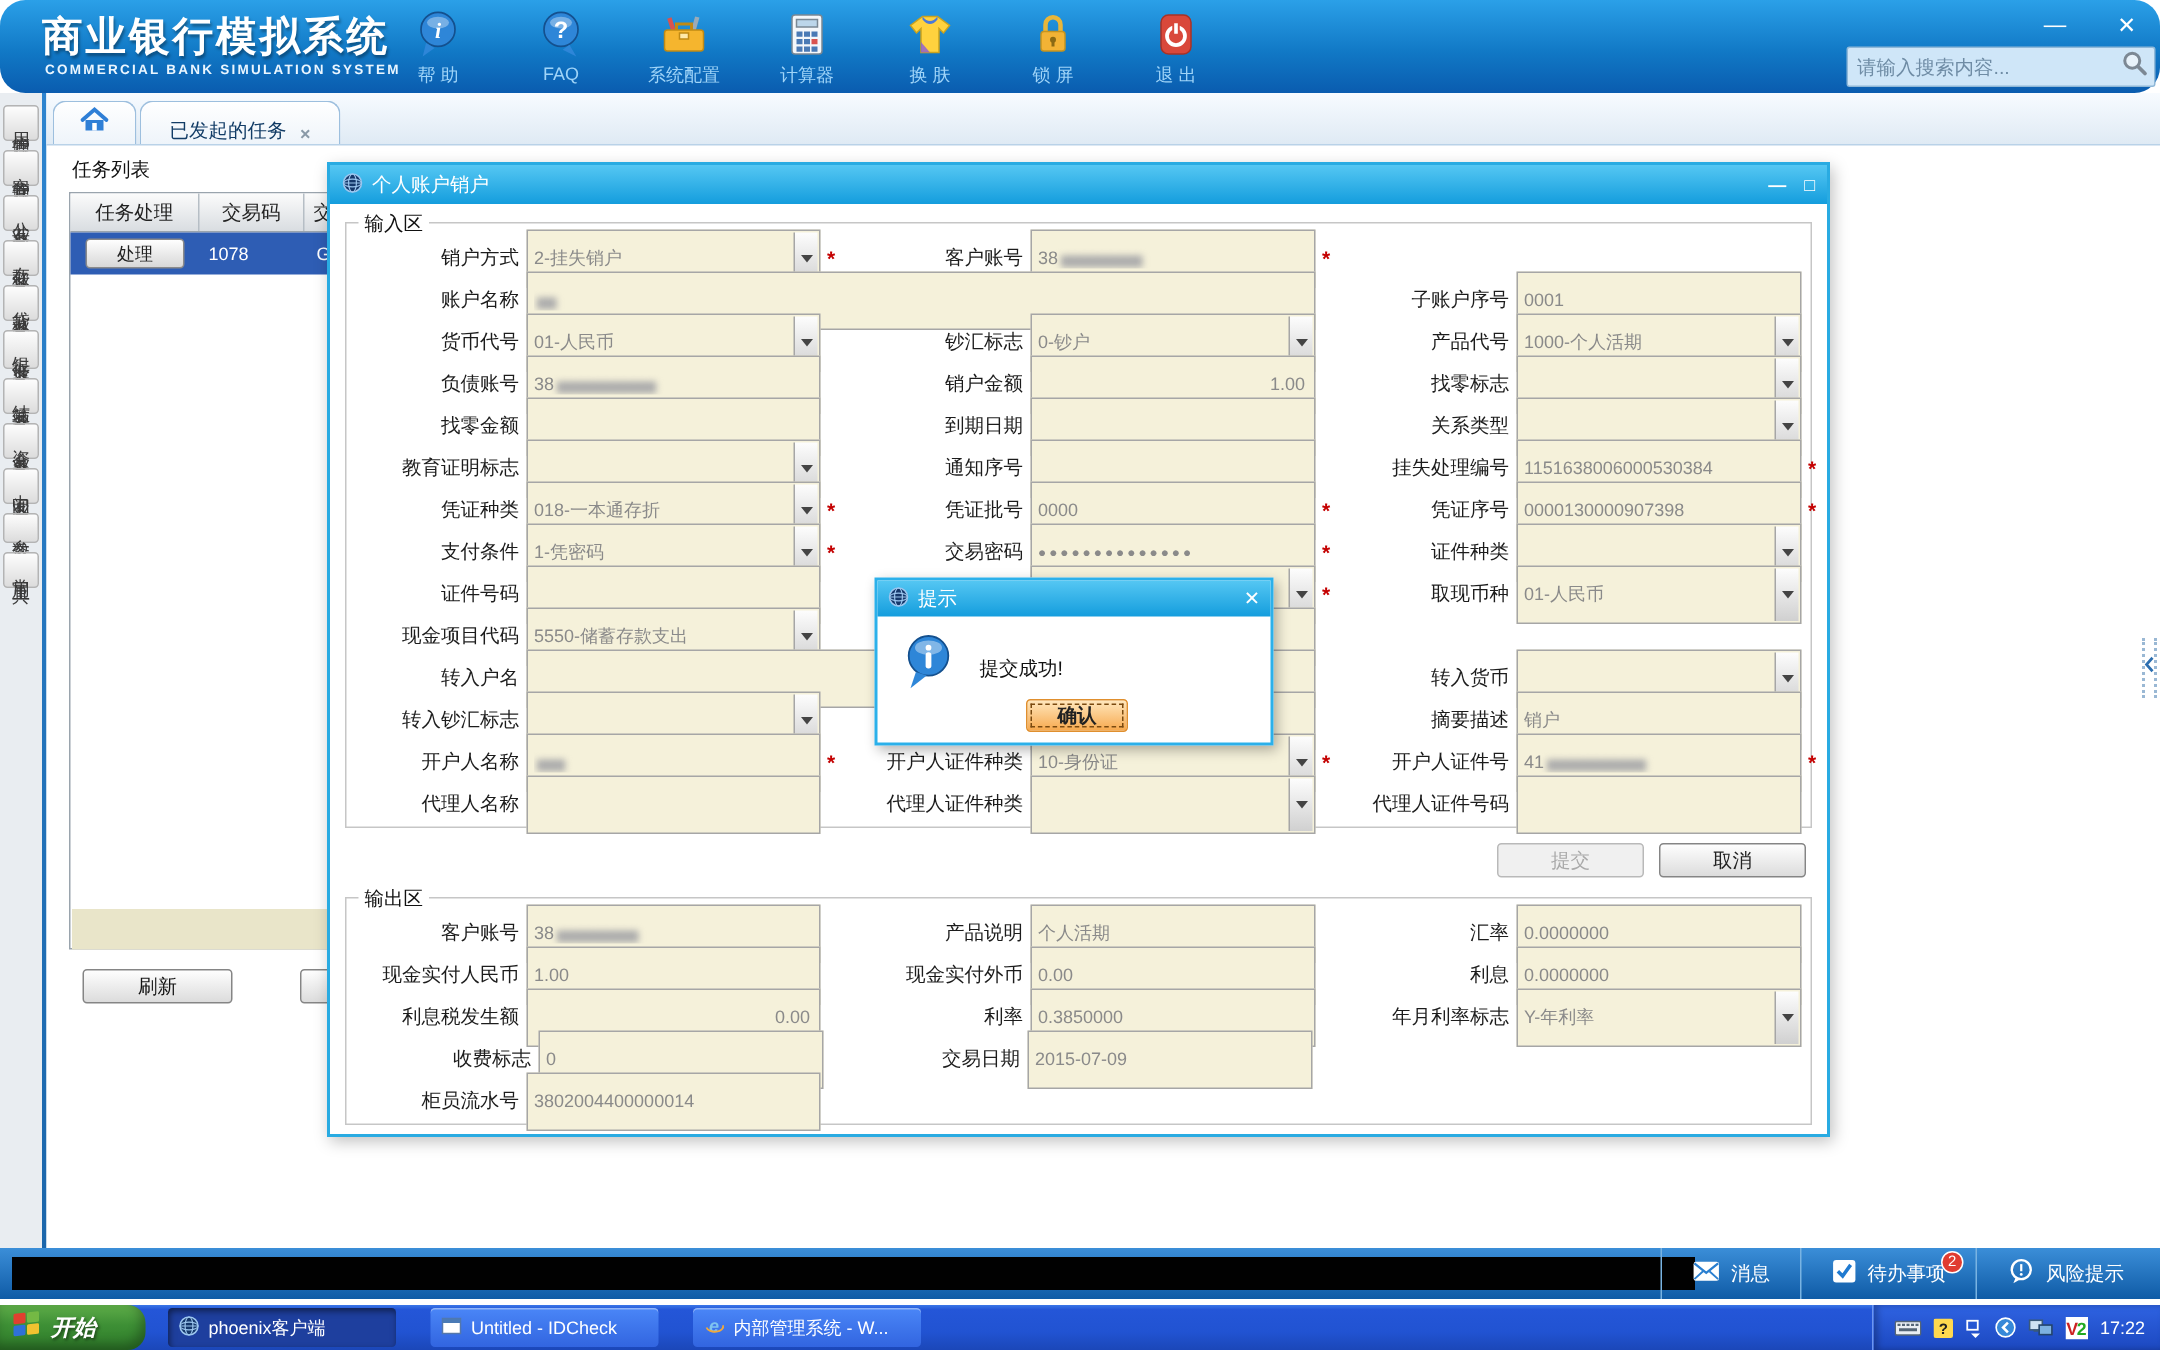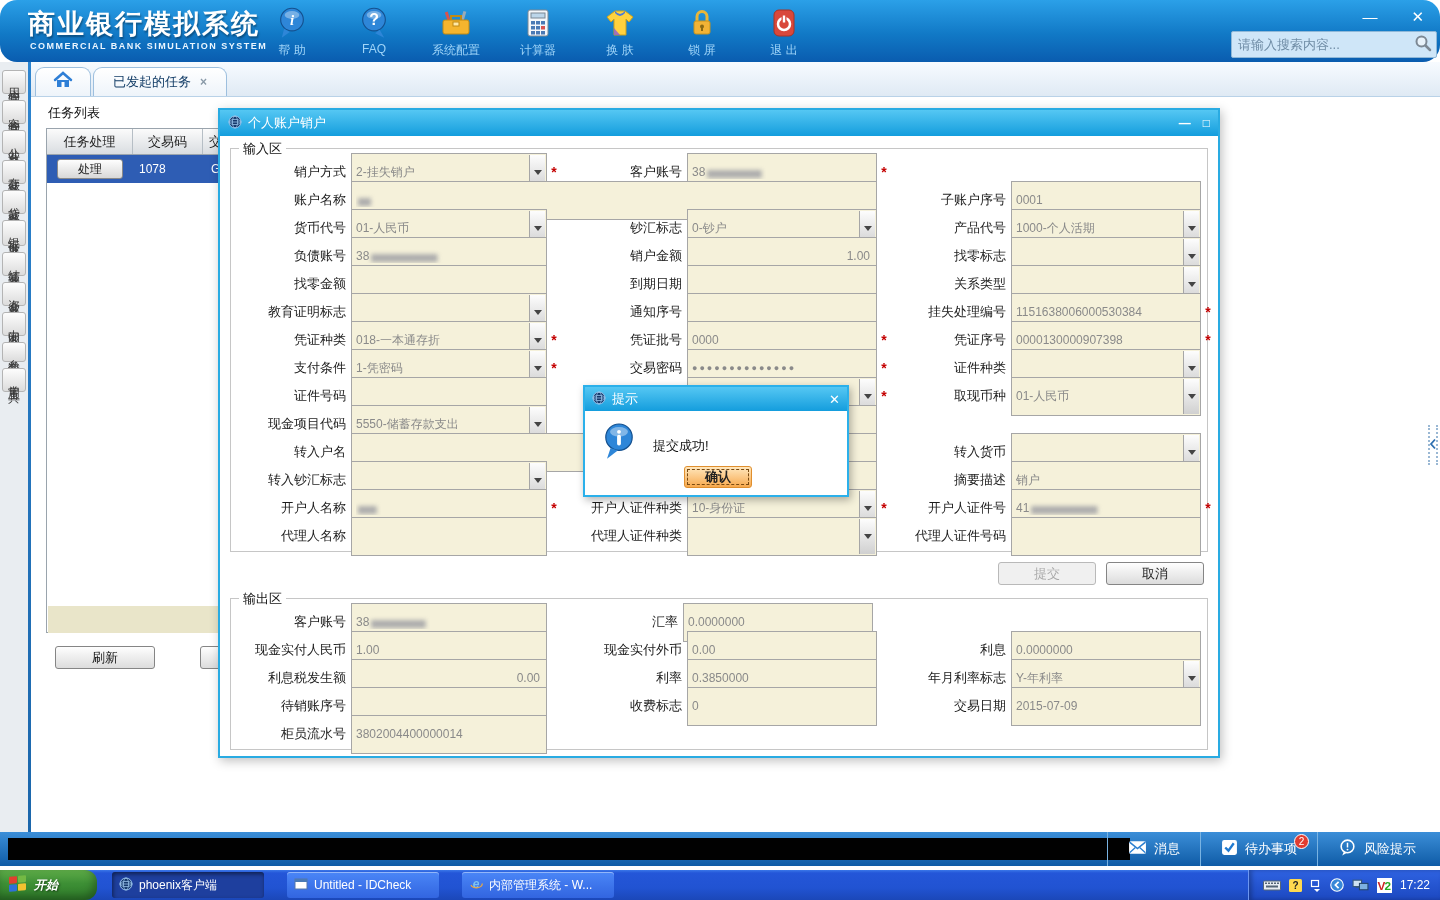--- a/index.html
+++ b/index.html
@@ -34,21 +34,21 @@
     background:linear-gradient(180deg,#2d84cf,#1b66ab); }
 
   
   .content { position:absolute; left:31px; top:62px; right:0; bottom:68px; background:#fff; }
   .tabbar { position:absolute; left:0; top:0; right:0; height:35px;
     background:linear-gradient(180deg,#f7fbff,#dfeaf4); border-bottom:1px solid #b9d2e8; }
   .tab { position:absolute; bottom:0; height:29px; background:linear-gradient(180deg,#ffffff,#eef4fa);
     border:1px solid #9dbfde; border-bottom:none; border-radius:9px 9px 0 0; display:flex;
     align-items:center; justify-content:center; cursor:pointer; }
   .tab-home { left:4px; width:56px; }
-  .tab-task { left:62px; width:134px; font-size:13px; color:#123c66; gap:9px; }
+  .tab-task { left:62px; width:134px; font-size:13px; color:#123c66; gap:9px;align-items:flex-end; }
   .tab-close { color:#8a9aa8; font-size:12px; font-weight:bold; }
   .panel-title { position:absolute; left:17px; top:42px; font-size:13px; color:#111; }
   .task-table { position:absolute; left:15px; top:66px; width:380px; height:505px; border:1px solid #9aa4ad; background:#fff; }
   .thead { display:flex; height:26px; background:linear-gradient(180deg,#fbfbfb,#d9dde1); border-bottom:1px solid #9aa4ad; }
   .th { font-size:13px; color:#222; display:flex; align-items:center; justify-content:center; border-right:1px solid #b6bec5; }
   .th1 { width:86px; } .th2 { width:70px; } .th3 { flex:1; justify-content:flex-start; padding-left:6px; }
   .trow { display:flex; height:28px; background:#2e5db4; align-items:center; cursor:pointer; }
   .process-btn { width:66px; height:20px; margin:0 10px; background:linear-gradient(180deg,#fefefe,#d8d8d8);
     border:1px solid #8a8a8a; border-radius:3px; font-size:12px; color:#222; cursor:pointer; }
   .td2 { width:70px; color:#fff; font-size:12px; padding-left:6px; }
@@ -123,21 +123,21 @@
     color:#fff; font-size:13px; position:relative; cursor:pointer; }
   .badge { position:absolute; top:2px; right:8px; background:#e03c31; border:1px solid #fff; border-radius:50%;
     width:15px; height:15px; font-size:10px; color:#fff; display:flex; align-items:center; justify-content:center; }
 
   
   .taskbar { position:absolute; left:0; right:0; top:870px; height:30px;
     background:linear-gradient(180deg,#3a77e8 0%,#2456d8 10%,#2153d2 60%,#1b47b8 100%); z-index:6; }
   .start-btn { position:absolute; left:0; top:0; width:97px; height:30px;
     background:linear-gradient(180deg,#5eac48,#3d8f35 45%,#2f7d2a); border-radius:0 12px 12px 0;
     display:flex; align-items:center; gap:6px; padding-left:8px; color:#fff; font-style:italic;
-    font-weight:bold; font-size:12px; text-shadow:1px 1px 2px rgba(0,0,0,.5);
+    font-weight:bold; font-size:15px; text-shadow:1px 1px 2px rgba(0,0,0,.5);
     box-shadow:inset -3px -4px 8px rgba(0,0,0,.3); cursor:pointer; }
   .tasks { position:absolute; left:112px; top:2px; display:flex; gap:23px; }
   .task-btn { width:152px; height:26px; border-radius:3px; display:flex; align-items:center; gap:6px;
     padding:0 7px; color:#fff; font-size:12px; background:linear-gradient(180deg,#4a86f7,#3265e0);
     box-shadow:inset 0 1px 0 rgba(255,255,255,.4); white-space:nowrap; overflow:hidden; cursor:pointer; }
   .task-btn.active { background:#1e3f9e; box-shadow:inset 1px 2px 4px rgba(0,0,0,.5); }
   .tray { position:absolute; right:0; top:0; height:30px; display:flex; align-items:center; gap:8px;
     padding:0 10px 0 14px; background:linear-gradient(180deg,#2f63e2,#1c48c0);
     border-left:1px solid #6c96f0; box-shadow:inset 3px 0 4px rgba(0,0,0,.25); color:#fff; }
   .tray-time { font-size:12px; }
@@ -645,20 +645,27 @@
         <span class="fs-legend">输出区</span>
         <div class="rows" id="output-rows">
             <div class="frow">
               <div class="fcell c1">
                 <span class="flabel">客户账号</span>
                 <span class="ffield">
                   <span class="fval">38<span class="blur">▆▆▆▆▆▆▆▆▆</span></span>
                 </span>
                 <span class="fstar"></span>
               </div>
+              <div class="fcell c2">
+                <span class="flabel">产品说明</span>
+                <span class="ffield">
+                  <span class="fval">个人活期</span>
+                </span>
+                <span class="fstar"></span>
+              </div>
               <div class="fcell c3">
                 <span class="flabel">汇率</span>
                 <span class="ffield">
                   <span class="fval">0.0000000</span>
                 </span>
                 <span class="fstar"></span>
               </div>
             </div>
             <div class="frow">
               <div class="fcell c1">
@@ -701,27 +708,20 @@
               <div class="fcell c3">
                 <span class="flabel">年月利率标志</span>
                 <span class="ffield sel">
                   <span class="fval">Y-年利率</span>
                   <span class="arrow"></span>
                 </span>
                 <span class="fstar"></span>
               </div>
             </div>
             <div class="frow">
-              <div class="fcell c1">
-                <span class="flabel">待销账序号</span>
-                <span class="ffield">
-                  <span class="fval"></span>
-                </span>
-                <span class="fstar"></span>
-              </div>
               <div class="fcell c2">
                 <span class="flabel">收费标志</span>
                 <span class="ffield">
                   <span class="fval">0</span>
                 </span>
                 <span class="fstar"></span>
               </div>
               <div class="fcell c3">
                 <span class="flabel">交易日期</span>
                 <span class="ffield">

